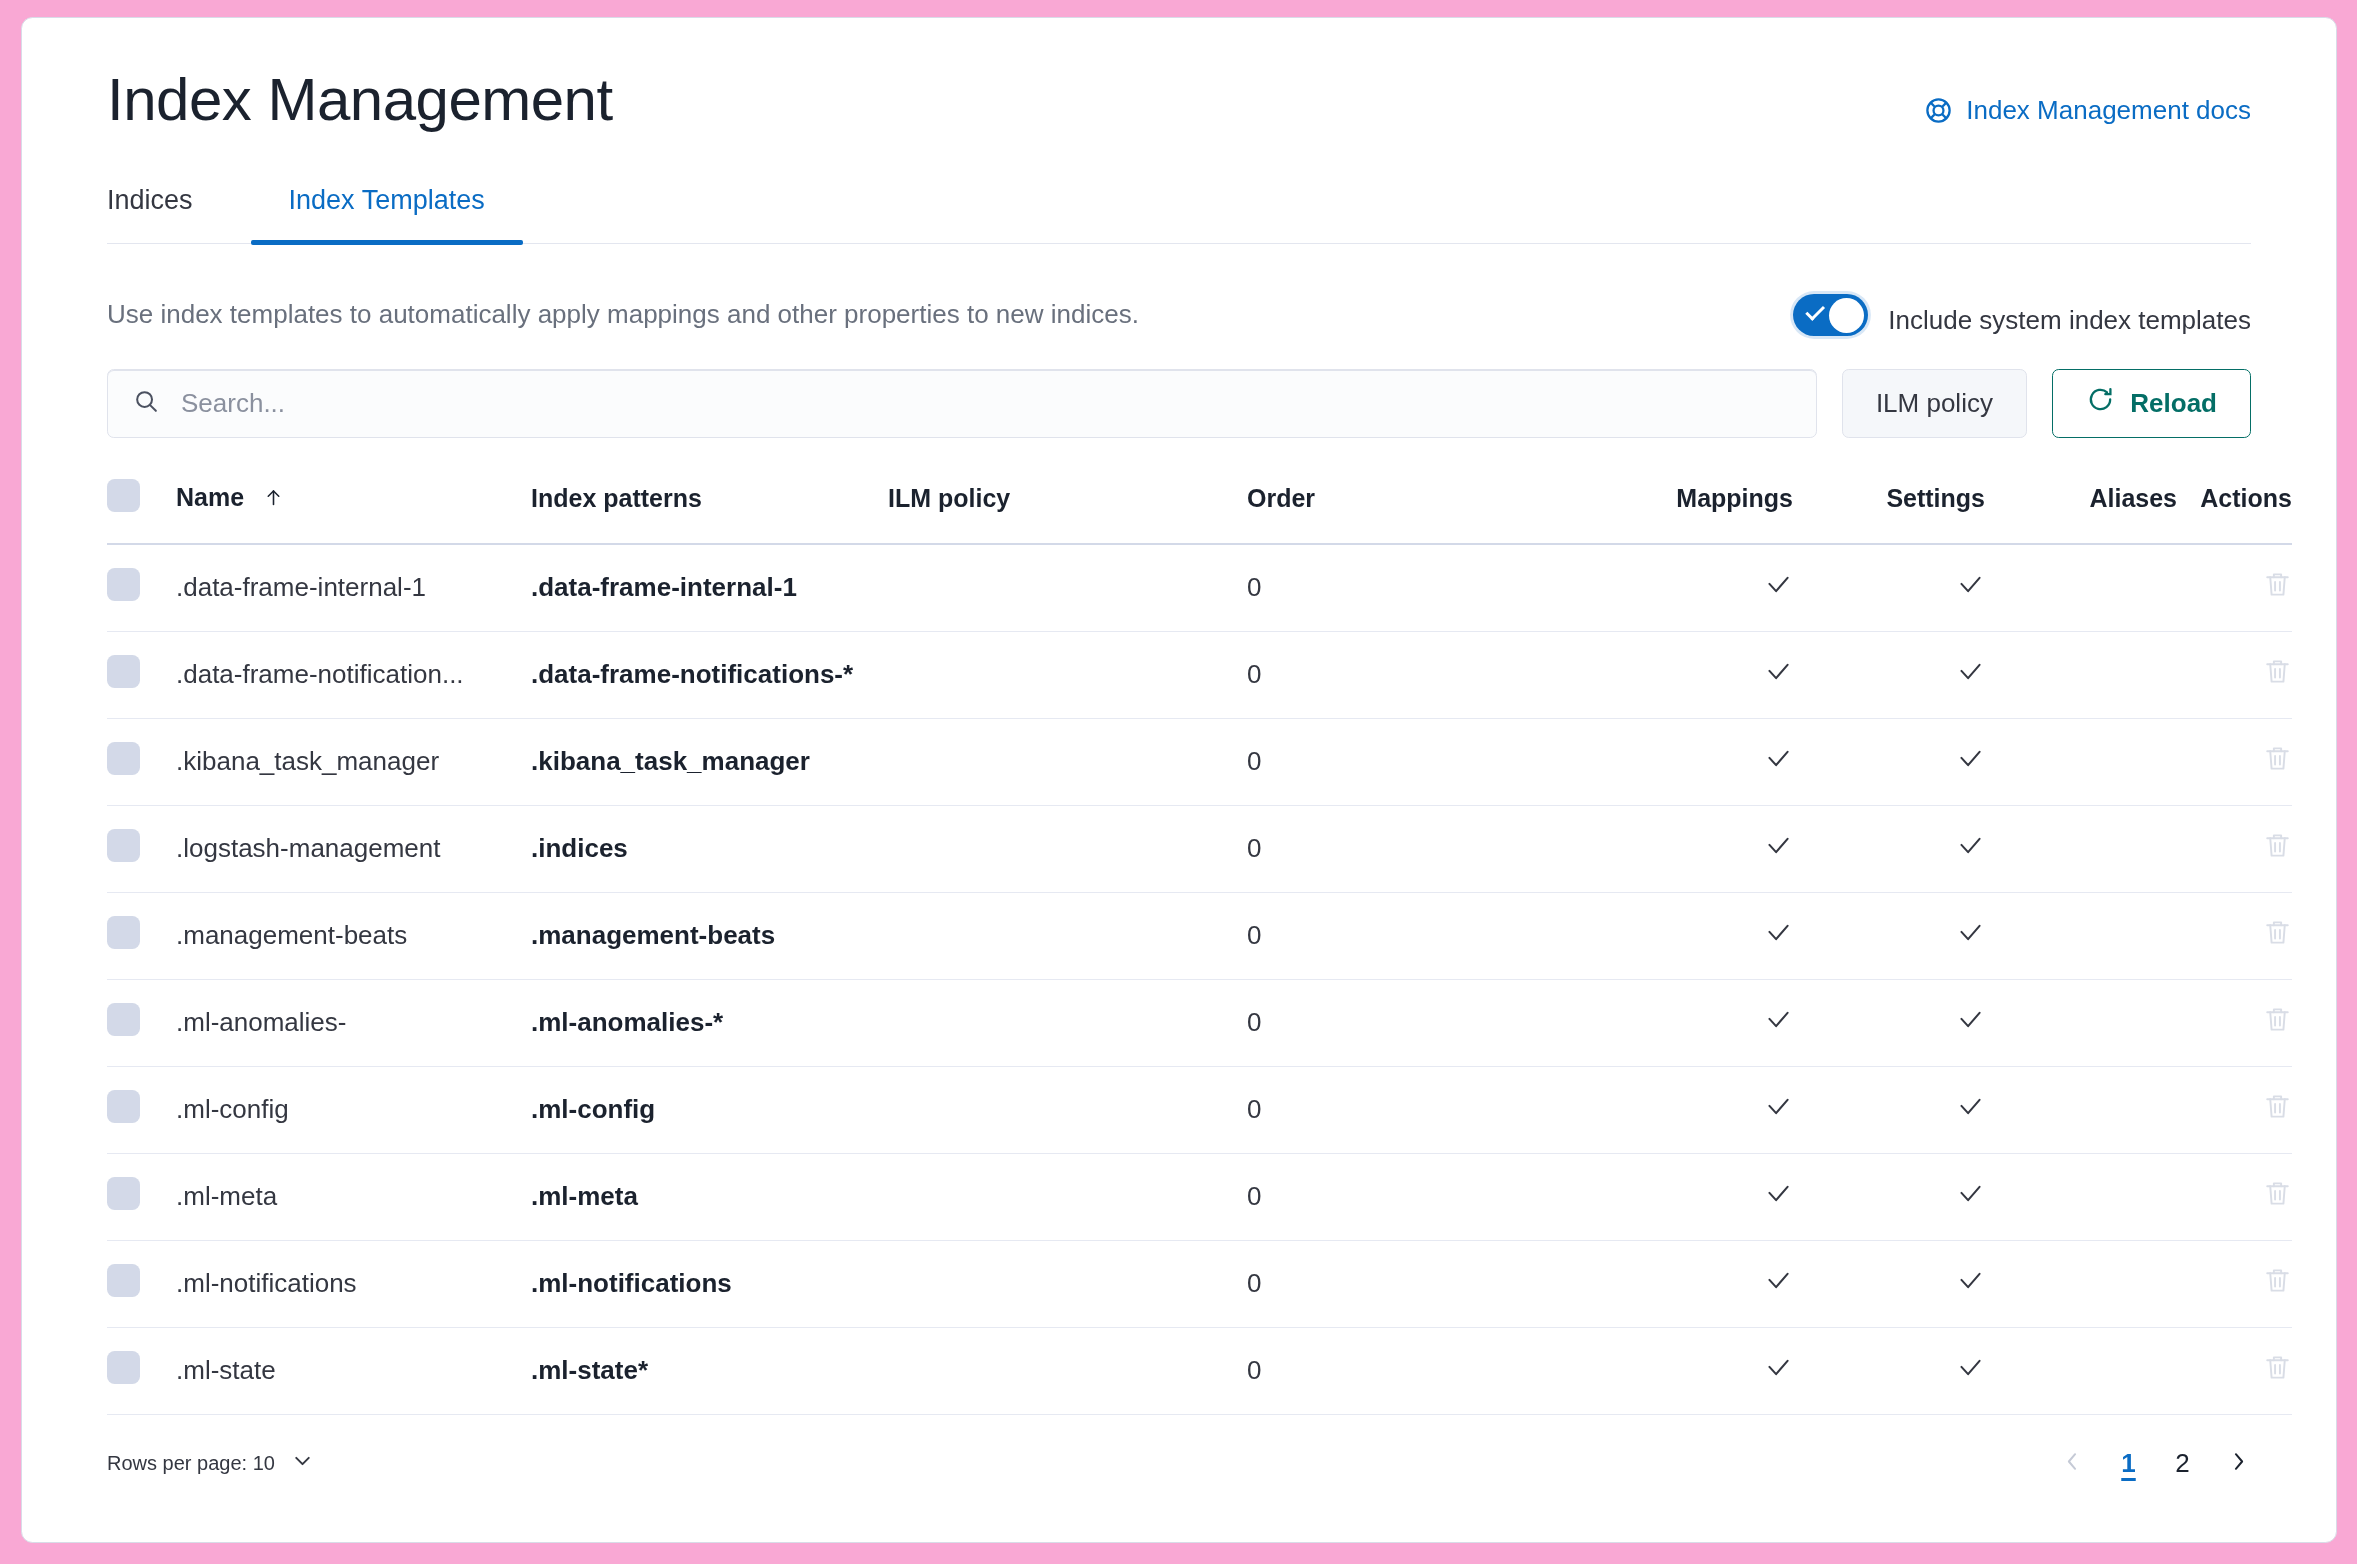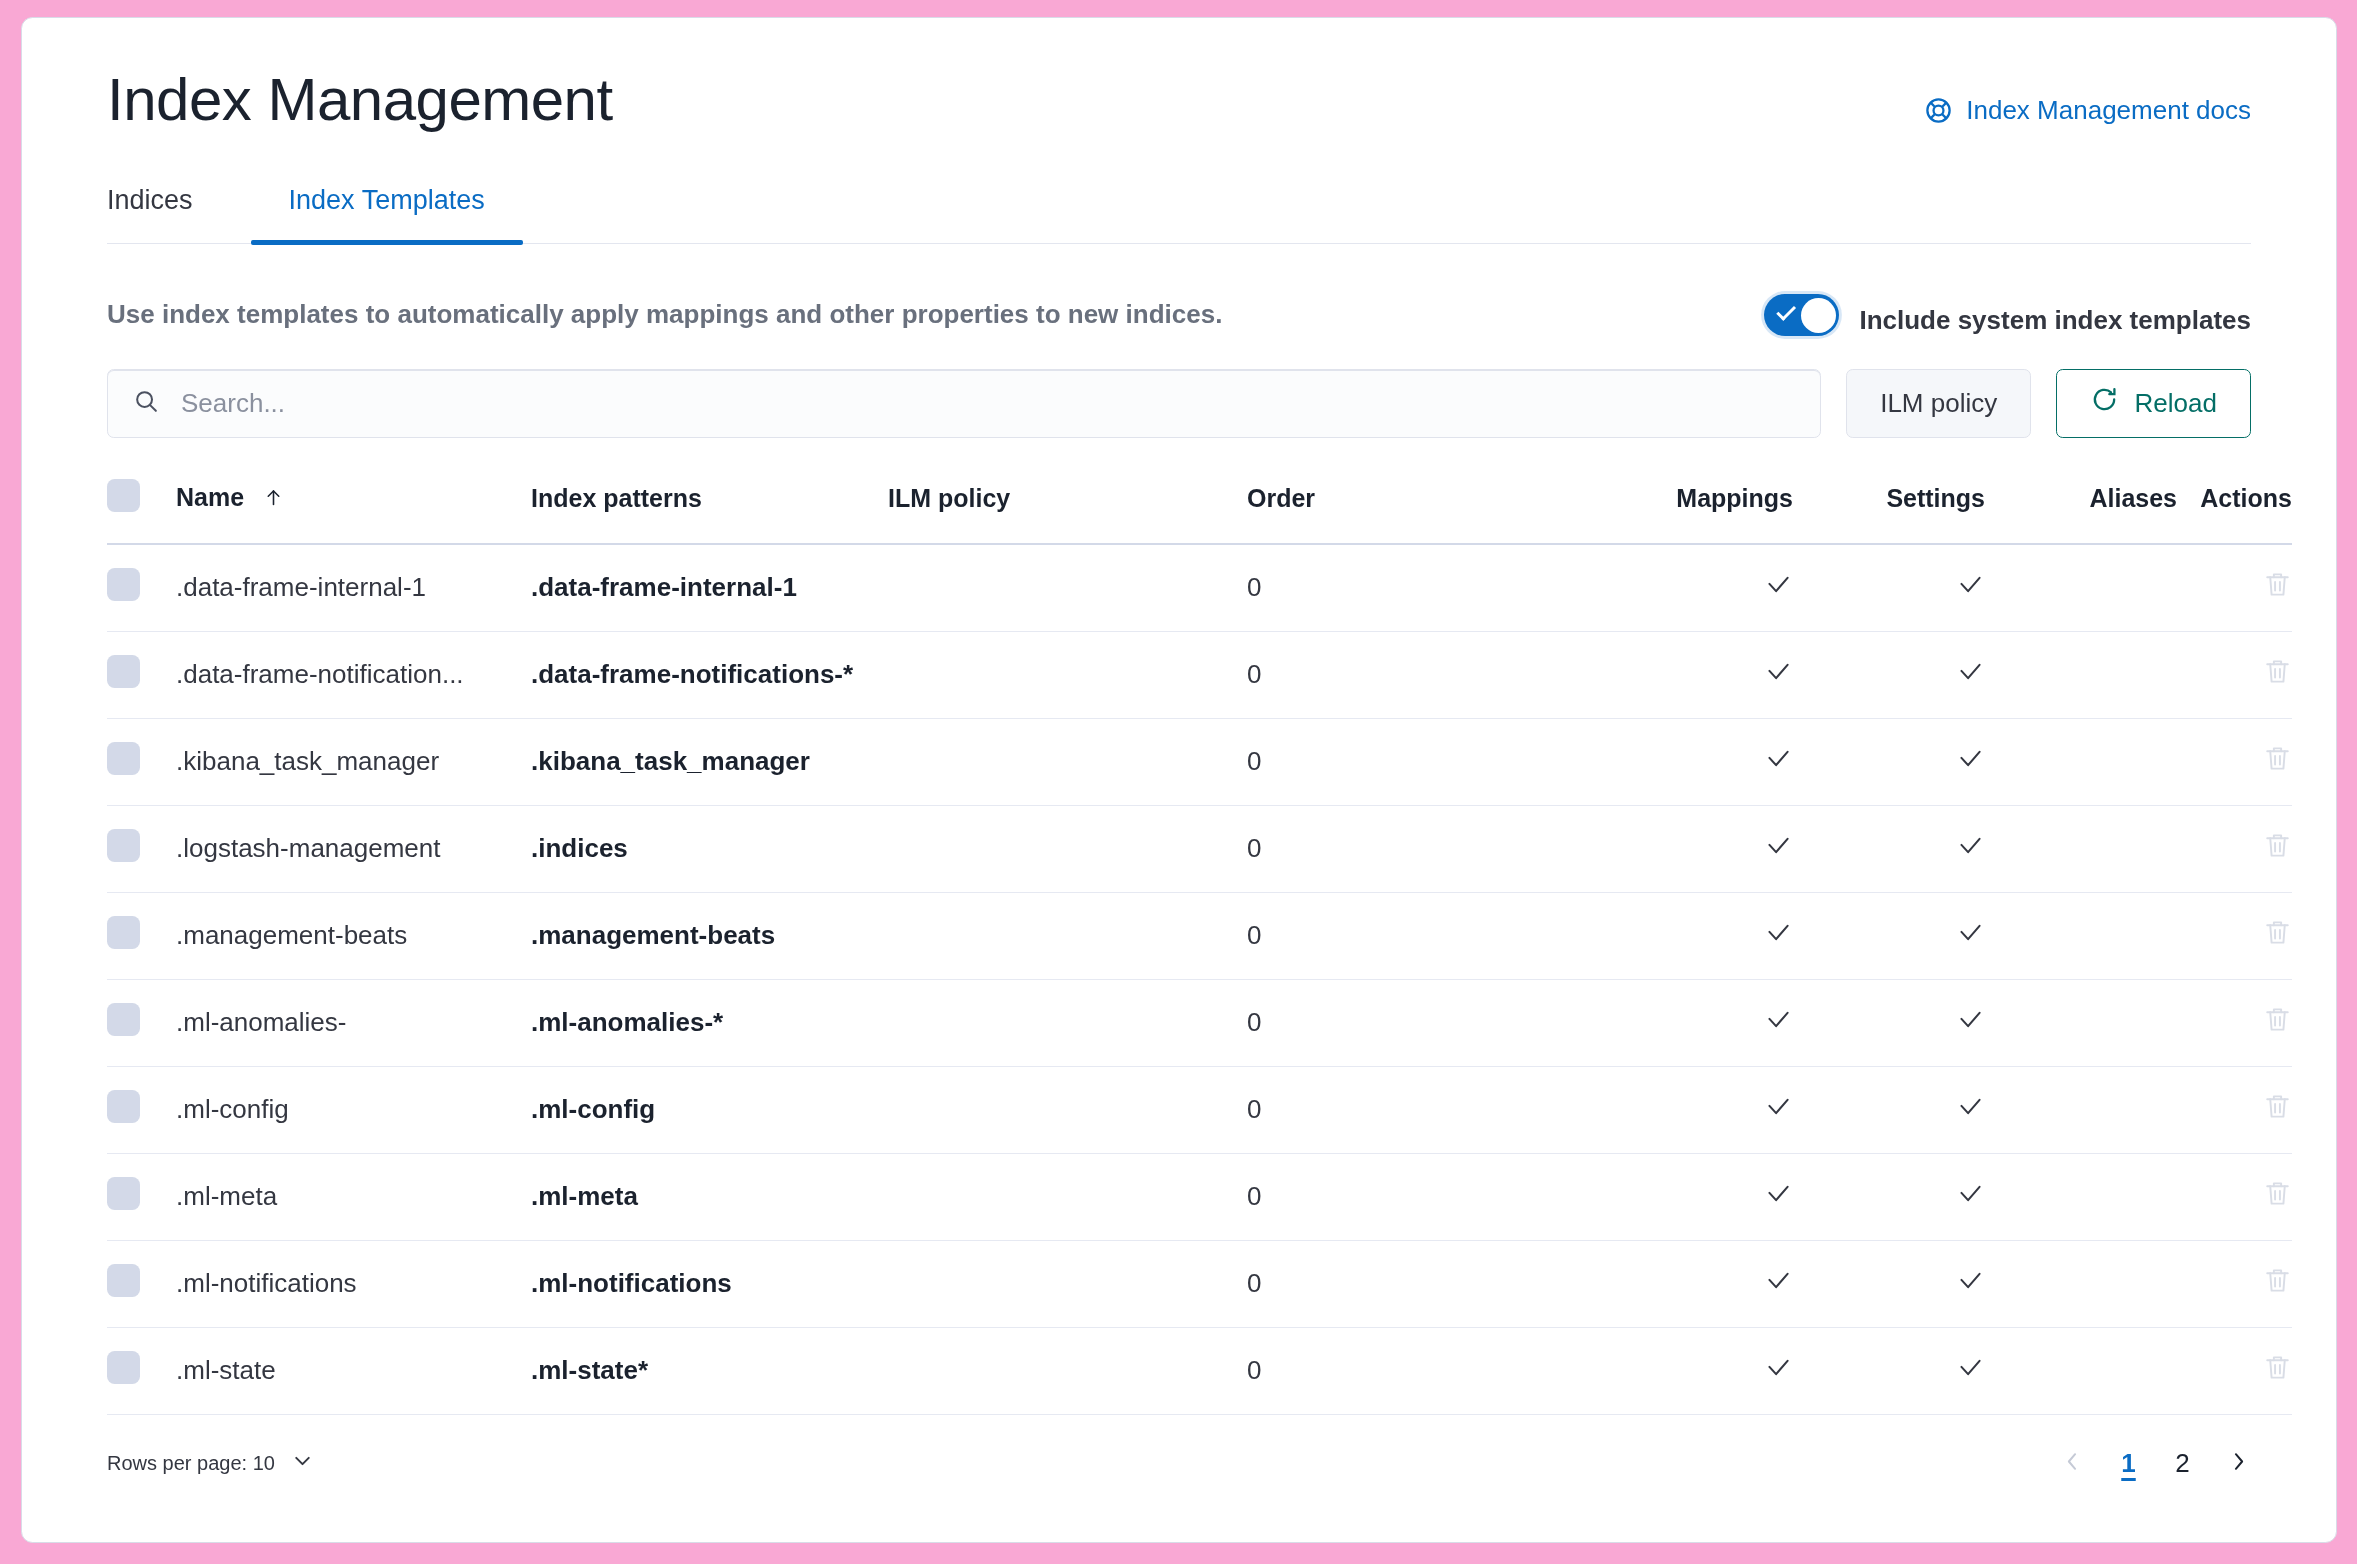--- a/index.html
+++ b/index.html
@@ -79,21 +79,20 @@
     background: #0a6cc4;
     border-radius: 1.9px;
   }
 
   
   .desc-row {
     display: flex;
     align-items: center;
     justify-content: space-between;
     margin-top: 50px;
-    font-weight: bold;
   }
   .desc-text {
     font-size: 26px;
     color: #69707d;
   }
   .toggle-wrap {
     display: flex;
     align-items: flex-end;
     gap: 20px;
     cursor: pointer;
@@ -170,21 +169,21 @@
   }
   .btn-ilm {
     background: #f5f7fa;
     border: 1.4px solid #e0e3ec;
     color: #343741;
   }
   .btn-reload {
     background: #ffffff;
     border: 1.9px solid #046e66;
     color: #046e66;
-    font-weight: 400;
+    font-weight: 700;
   }
 
   
   table.tbl {
     width: 100%;
     border-collapse: collapse;
     margin-top: 31px;
     table-layout: fixed;
   }
   table.tbl th {

